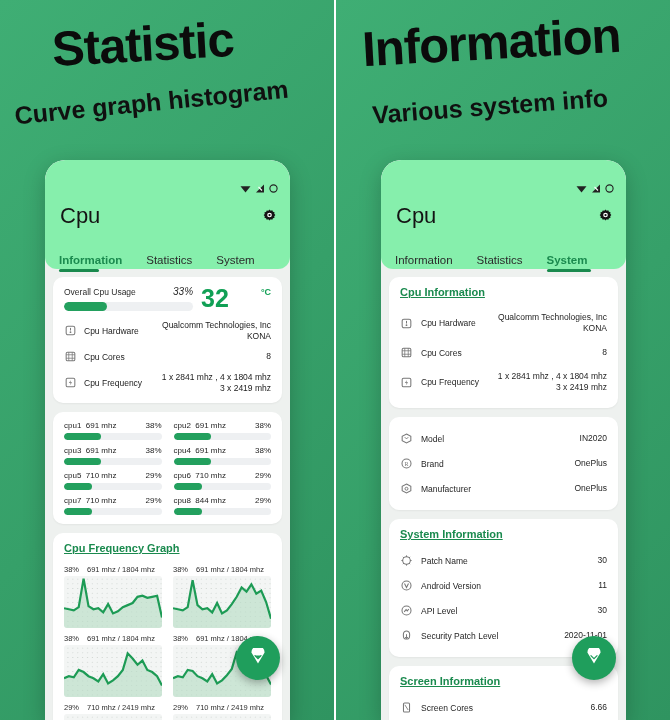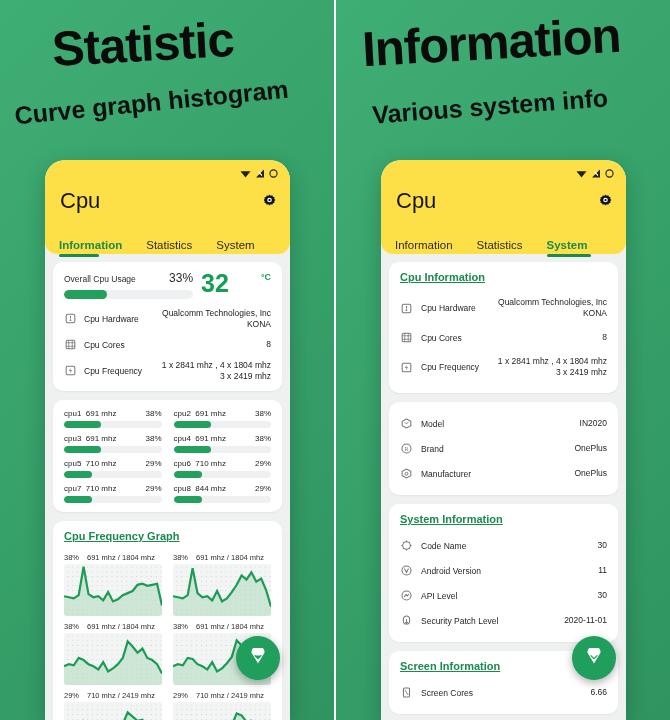--- a/index.html
+++ b/index.html
@@ -31,21 +31,21 @@
   
   .phone{
     position:absolute;top:160px;width:245px;height:560px;
     background:#eef1ef;border-radius:20px 20px 0 0;
     box-shadow:0 6px 22px rgba(0,0,0,.22);
     overflow:hidden;
   }
   .phone.p1{left:45px;}
   .phone.p2{left:381px;}
 
-  .appbar{background:#fde047;border-radius:20px 20px 12px 12px;padding:2px 0 0 0;}
+  .appbar{background:#86efac;border-radius:20px 20px 12px 12px;padding:17px 0 0 0;}
   .statusbar{height:22px;display:flex;align-items:center;justify-content:flex-end;padding-right:12px;gap:4px;}
   .sb-ico{display:block;}
   .titlerow{display:flex;align-items:center;justify-content:space-between;padding:0 13px 0 15px;height:34px;}
   .apptitle{font-size:22px;font-weight:400;color:#141414;line-height:1;}
   .tabs{display:flex;align-items:flex-end;padding:6px 12px 0 14px;gap:0;height:30px;}
   .tab{font-size:11.5px;color:#2b2b2b;padding:0 10px 3px 0;position:relative;}
   .tab:first-child{padding-left:0;}
   .tab + .tab{padding-left:14px;}
   .tab.active{color:#1a8a4e;font-weight:600;}
   .tab .underline{position:absolute;left:0;bottom:-3px;height:3px;width:40px;background:#1a8a4e;border-radius:2px;display:none;}
@@ -54,21 +54,21 @@
 
   .scroll{padding:8px 8px 0 8px;}
   .card{background:#ffffff;border-radius:10px;padding:9px 11px;margin-bottom:9px;box-shadow:0 1px 2px rgba(0,0,0,.05);}
   .card-title{color:#1a8a4e;font-size:11px;font-weight:700;margin-bottom:8px;text-decoration:underline;}
 
   
   .usage{display:flex;align-items:flex-start;gap:8px;}
   .usage-left{flex:1;}
   .usage-top{display:flex;justify-content:space-between;align-items:baseline;}
   .usage-label{font-size:8.5px;color:#2b2b2b;}
-  .usage-pct{font-size:12px;color:#2b2b2b;}
+  .usage-pct{font-size:10px;color:#2b2b2b;font-style:italic;}
   .bar{height:9px;background:#eef0f2;border-radius:6px;margin-top:5px;overflow:hidden;}
   .bar > span{display:block;height:100%;background:#23a05e;border-radius:6px;}
   .temp{color:#11a055;font-weight:700;font-size:25px;line-height:1;display:flex;align-items:flex-start;gap:32px;}
   .temp sup{font-size:9px;font-weight:700;margin-top:2px;}
 
   .inforow{display:flex;align-items:center;gap:7px;margin-top:9px;}
   .inforow .ico{width:13px;height:13px;flex:0 0 13px;opacity:.78;}
   .inforow .k{font-size:8.5px;color:#222;flex:0 0 auto;}
   .inforow .v{margin-left:auto;font-size:8.5px;color:#222;text-align:right;line-height:1.25;}
 
@@ -1785,21 +1785,21 @@
             <span class="v">OnePlus</span>
           </div>
         </div>
         <div class="card">
           <div class="card-title">System Information</div>
           <div class="listrow">
             <svg class="ico" width="13" height="13" viewBox="0 0 15 15">
               <circle cx="7.5" cy="7.5" r="4.4" fill="none" stroke="#555" stroke-width="1.2"></circle>
               <path d="M7.5 1.6v1.8M7.5 11.6v1.8M1.6 7.5h1.8M11.6 7.5h1.8M3.3 3.3l1.3 1.3M10.4 10.4l1.3 1.3M11.7 3.3l-1.3 1.3M4.6 10.4l-1.3 1.3" stroke="#555" stroke-width="1.1"></path>
             </svg>
-            <span class="k">Code Name</span>
+            <span class="k">Patch Name</span>
             <span class="v">30</span>
           </div>
           <div class="listrow">
             <svg class="ico" width="13" height="13" viewBox="0 0 15 15">
               <circle cx="7.5" cy="7.5" r="5.2" fill="none" stroke="#555" stroke-width="1.2"></circle>
               <path d="M5.2 5.3 l2.3 4.6 2.3-4.6" fill="none" stroke="#555" stroke-width="1.2"></path>
             </svg>
             <span class="k">Android Version</span>
             <span class="v">11</span>
           </div>

